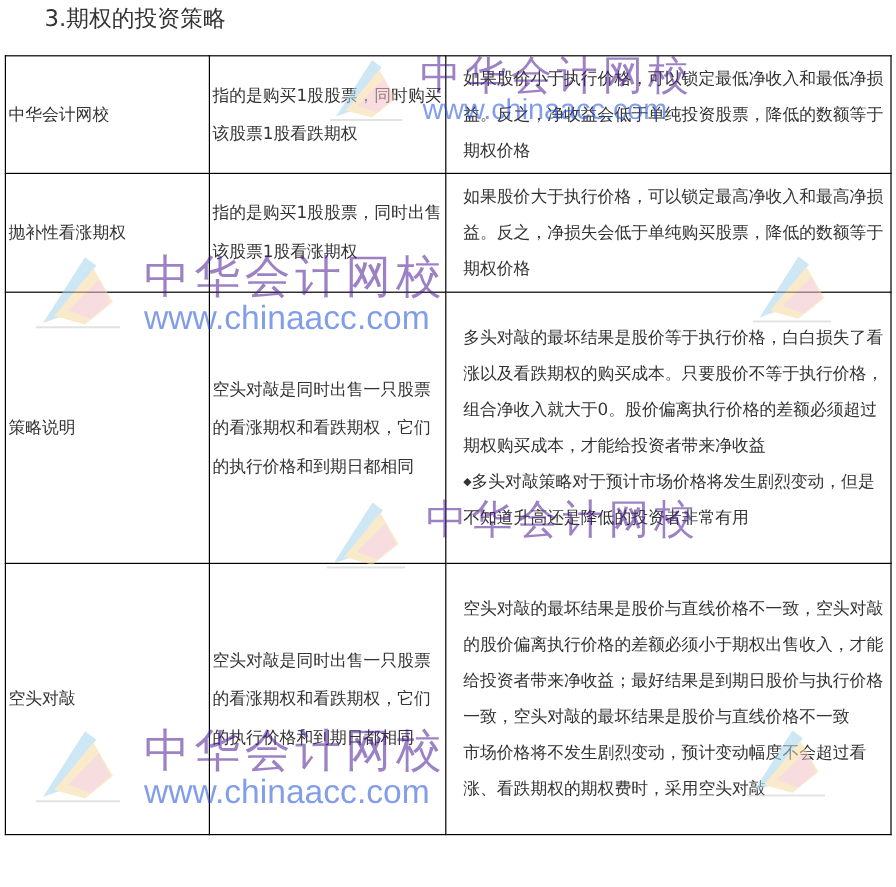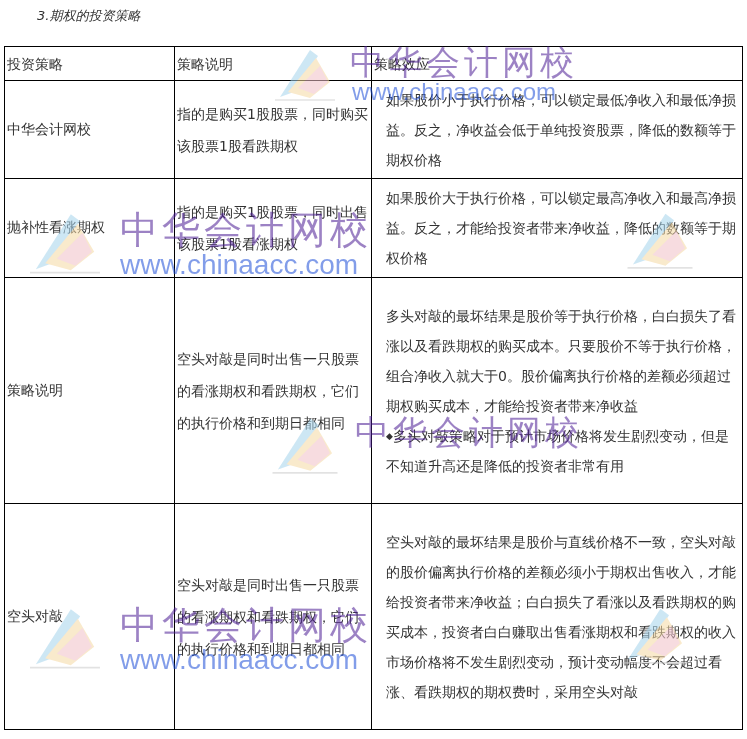--- a/index.html
+++ b/index.html
@@ -12,24 +12,23 @@
       height: 739px;
       position: relative;
       overflow: hidden;
       font-family: "DejaVu Sans", "Liberation Sans", sans-serif;
       color: #333333;
     }
     .doc-title {
       position: absolute;
       left: 37px;
       top: 6px;
-      font-size: 13px;
+      font-size: 19px;
       line-height: 20px;
       color: #333333;
-      font-style: italic;
     }
     table.strategy-table {
       position: absolute;
       left: 4px;
       top: 46px;
       border-collapse: collapse;
       table-layout: fixed;
       width: 738px;
     }
     table.strategy-table td {
@@ -85,60 +84,55 @@
 
 <div class="doc-title">3.期权的投资策略</div>
 
 <table class="strategy-table">
   <colgroup>
     <col class="c1">
       <col class="c2">
       <col class="c3">
   </colgroup>
   <tbody>
-      <tr class="header-row">
-    <td>投资策略</td>
-    <td>策略说明</td>
-    <td>策略效应</td>
-  </tr>
   <tr class="row-1">
     <td>中华会计网校</td>
     <td>
           <span class="cell-text">指的是购买1股股票，同时购买该股票1股看跌期权</span>
         </td>
     <td>
           <span class="cell-text-tight">如果股价小于执行价格，可以锁定最低净收入和最低净损益。反之，净收益会低于单纯投资股票，降低的数额等于期权价格</span>
         </td>
   </tr>
   <tr class="row-2">
     <td>抛补性看涨期权</td>
     <td>
           <span class="cell-text">指的是购买1股股票，同时出售该股票1股看涨期权</span>
         </td>
     <td>
-          <span class="cell-text-tight">如果股价大于执行价格，可以锁定最高净收入和最高净损益。反之，才能给投资者带来净收益，降低的数额等于期权价格</span>
+          <span class="cell-text-tight">如果股价大于执行价格，可以锁定最高净收入和最高净损益。反之，净损失会低于单纯购买股票，降低的数额等于期权价格</span>
         </td>
   </tr>
   <tr class="row-3">
     <td>策略说明</td>
     <td>
           <span class="cell-text">空头对敲是同时出售一只股票的看涨期权和看跌期权，它们的执行价格和到期日都相同</span>
         </td>
     <td>
       <span class="cell-text-tight para">多头对敲的最坏结果是股价等于执行价格，白白损失了看涨以及看跌期权的购买成本。只要股价不等于执行价格，组合净收入就大于0。股价偏离执行价格的差额必须超过期权购买成本，才能给投资者带来净收益</span>
       <span class="cell-text-tight para"><span class="bullet">◆</span><span>多头对敲策略对于预计市场价格将发生剧烈变动，但是不知道升高还是降低的投资者非常有用</span></span>
     </td>
   </tr>
   <tr class="row-4">
     <td>空头对敲</td>
     <td>
           <span class="cell-text">空头对敲是同时出售一只股票的看涨期权和看跌期权，它们的执行价格和到期日都相同</span>
         </td>
     <td>
-      <span class="cell-text-tight para">空头对敲的最坏结果是股价与直线价格不一致，空头对敲的股价偏离执行价格的差额必须小于期权出售收入，才能给投资者带来净收益；白白损失了看涨以及看跌期权的购买成本，投资者白白赚取出售看涨期权和看跌期权的收入</span>
+      <span class="cell-text-tight para">空头对敲的最坏结果是股价与直线价格不一致，空头对敲的股价偏离执行价格的差额必须小于期权出售收入，才能给投资者带来净收益；最好结果是到期日股价与执行价格一致，空头对敲的最坏结果是股价与直线价格不一致</span>
       <span class="cell-text-tight para">市场价格将不发生剧烈变动，预计变动幅度不会超过看涨、看跌期权的期权费时，采用空头对敲</span>
     </td>
   </tr>
 </tbody>
   </table>
 
 <div class="watermark" style="left:270px;top:40px;width:320px;height:70px;">
   <svg width="70" height="60" style="position:absolute;left:0;top:2px;" viewBox="0 0 70 60">
     <polygon points="10,55 40,8 48,14 24,50" fill="#a6d4ec"></polygon>
     <polygon points="18,50 46,16 60,40 40,56" fill="#f5d9a3"></polygon>

